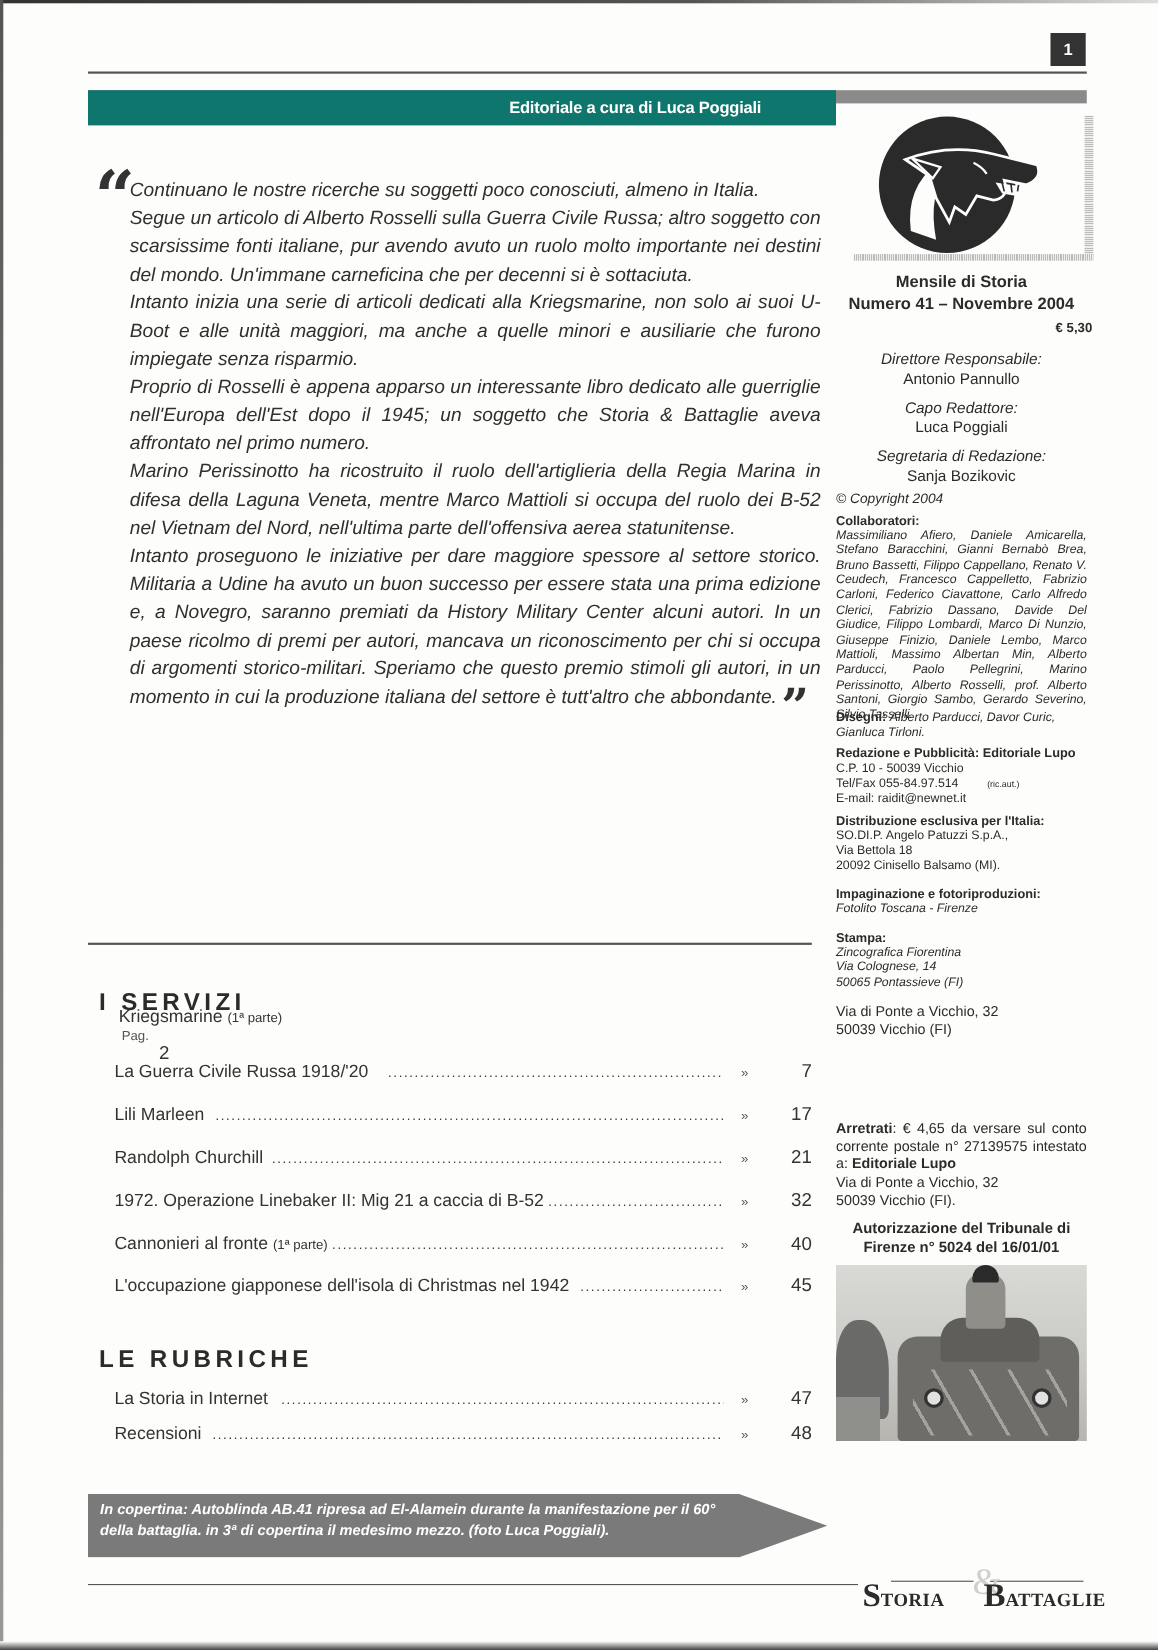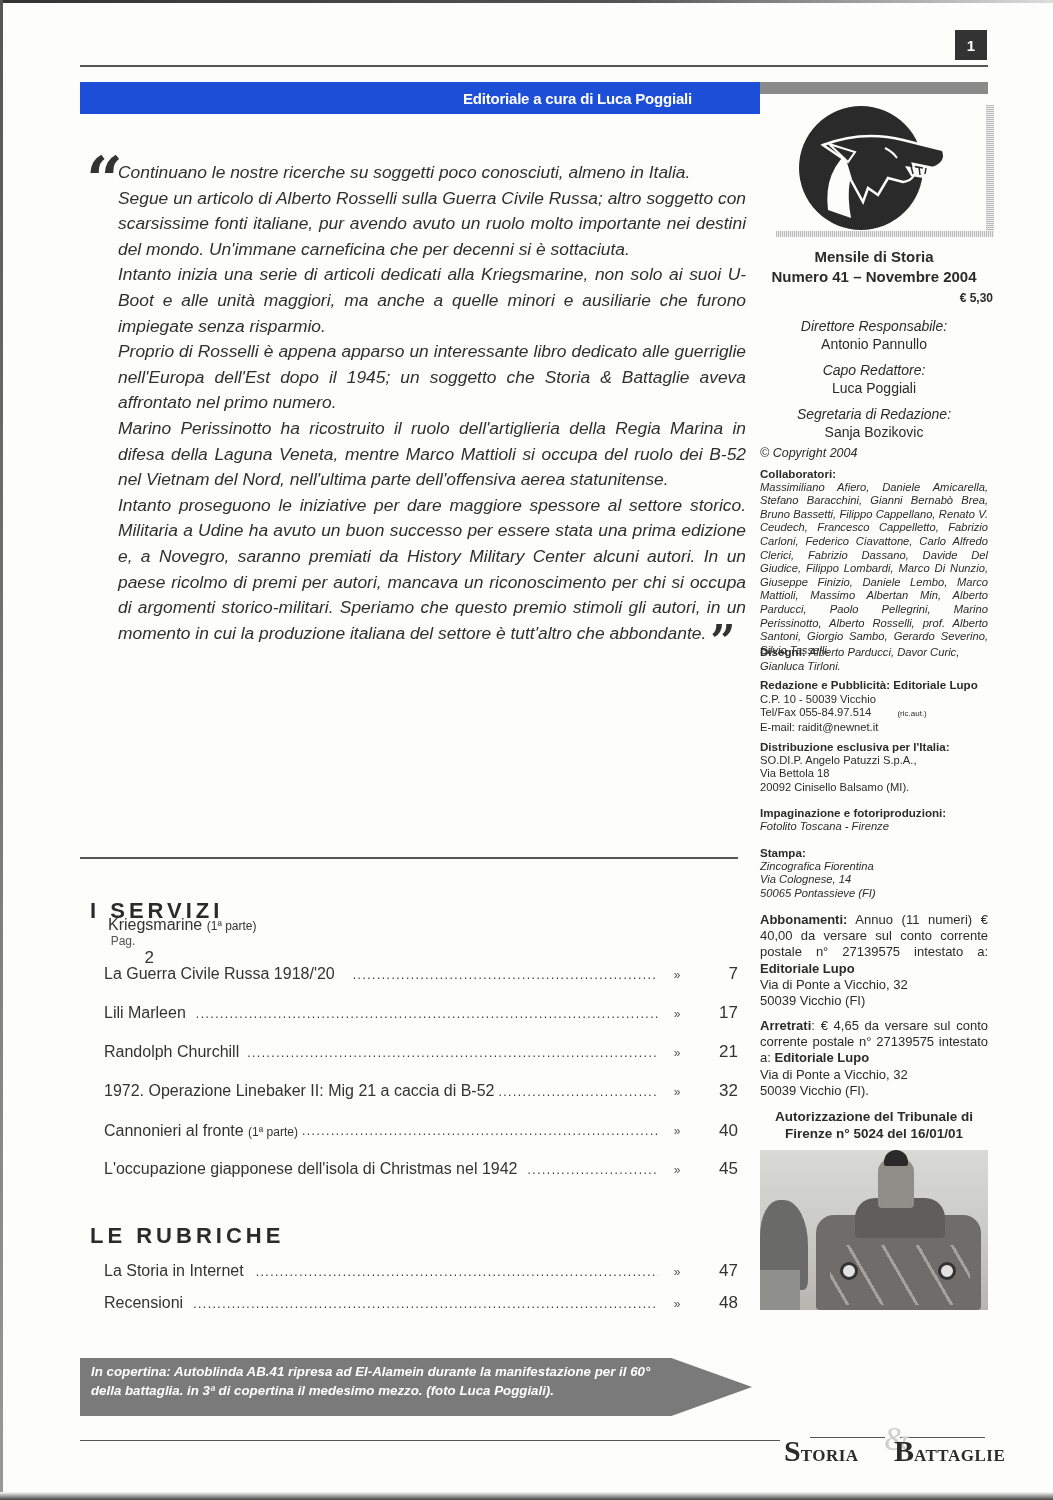--- a/index.html
+++ b/index.html
@@ -6,21 +6,21 @@
   html, body { width: 1053px; height: 1500px; background: #fdfdfc; overflow: hidden; }
   body { position: relative; font-family: "Liberation Sans", sans-serif; color: #2b2b2b; }
 
   .scan-edge-top { position: absolute; left: 0; top: 0; width: 1053px; height: 3px; background: linear-gradient(90deg, #333 0%, #555 60%, #ddd 100%); }
   .scan-edge-left { position: absolute; left: 0; top: 0; width: 3px; height: 1500px; background: linear-gradient(180deg, #555, #999); }
 
   .page-number { position: absolute; left: 955px; top: 30px; width: 32px; height: 30px; background: #333; color: #fff; font-weight: bold; font-size: 15px; display: flex; align-items: center; justify-content: center; }
   .top-rule { position: absolute; left: 80px; top: 65px; width: 908px; height: 2px; background: #555; }
 
   .editorial-banner { position: absolute; left: 80px; top: 82px; width: 908px; height: 12px; background: #8a8a8a; }
-  .editorial-title-bar { position: absolute; left: 80px; top: 82px; width: 680px; height: 32px; background: #1d4ed8; display: flex; align-items: center; justify-content: flex-end; padding-right: 68px; }
+  .editorial-title-bar { position: absolute; left: 80px; top: 82px; width: 680px; height: 32px; background: #0f766e; display: flex; align-items: center; justify-content: flex-end; padding-right: 68px; }
   .editorial-title { color: #fff; font-weight: bold; font-size: 15px; font-family: "Liberation Sans", sans-serif; letter-spacing: -0.2px; }
 
   .editorial { position: absolute; left: 118px; top: 160px; width: 628px; font-family: "Liberation Sans", sans-serif; font-style: italic; font-size: 17.4px; line-height: 25.6px; color: #2f2f2f; text-align: justify; }
   .editorial p { margin: 0; }
   .quote-open { position: absolute; left: 86px; top: 148px; font-family: "DejaVu Serif", serif; font-weight: bold; font-size: 64px; line-height: 64px; color: #333; }
   .quote-close { font-family: "DejaVu Serif", serif; font-weight: bold; font-size: 44px; line-height: 10px; color: #333; vertical-align: -18px; font-style: normal; margin-left: 4px; }
 
   .logo { position: absolute; left: 793px; top: 100px; width: 160px; height: 135px; }
   .logo-shadow { position: absolute; left: 986px; top: 105px; width: 8px; height: 128px; background: repeating-linear-gradient(180deg, #bbb 0 1px, #eee 1px 2px); }
   .logo-shadow-b { position: absolute; left: 776px; top: 231px; width: 218px; height: 6px; background: repeating-linear-gradient(90deg, #bbb 0 1px, #eee 1px 2px); }
@@ -154,21 +154,20 @@
 </div>
 
 <div class="colophon" style="top:846px;">
   <div class="lbl">Stampa:</div>
   <div class="it">Zincografica Fiorentina</div>
   <div class="it">Via Colognese, 14</div>
   <div class="it">50065 Pontassieve (FI)</div>
 </div>
 
 <div class="colophon big just" style="top:912px;">
-  <div class="just"><span class="lbl">Abbonamenti:</span> <span>Annuo (11 numeri) € 40,00 da versare sul conto corrente postale n° 27139575 intestato a:</span> <span class="lbl">Editoriale Lupo</span></div>
   <div>Via di Ponte a Vicchio, 32</div>
   <div>50039 Vicchio (FI)</div>
 </div>
 
 <div class="colophon big just" style="top:1018px;">
   <div class="just"><span class="lbl">Arretrati</span><span>: € 4,65 da versare sul conto corrente postale n° 27139575 intestato a:</span> <span class="lbl">Editoriale Lupo</span></div>
   <div>Via di Ponte a Vicchio, 32</div>
   <div>50039 Vicchio (FI).</div>
 </div>
 

